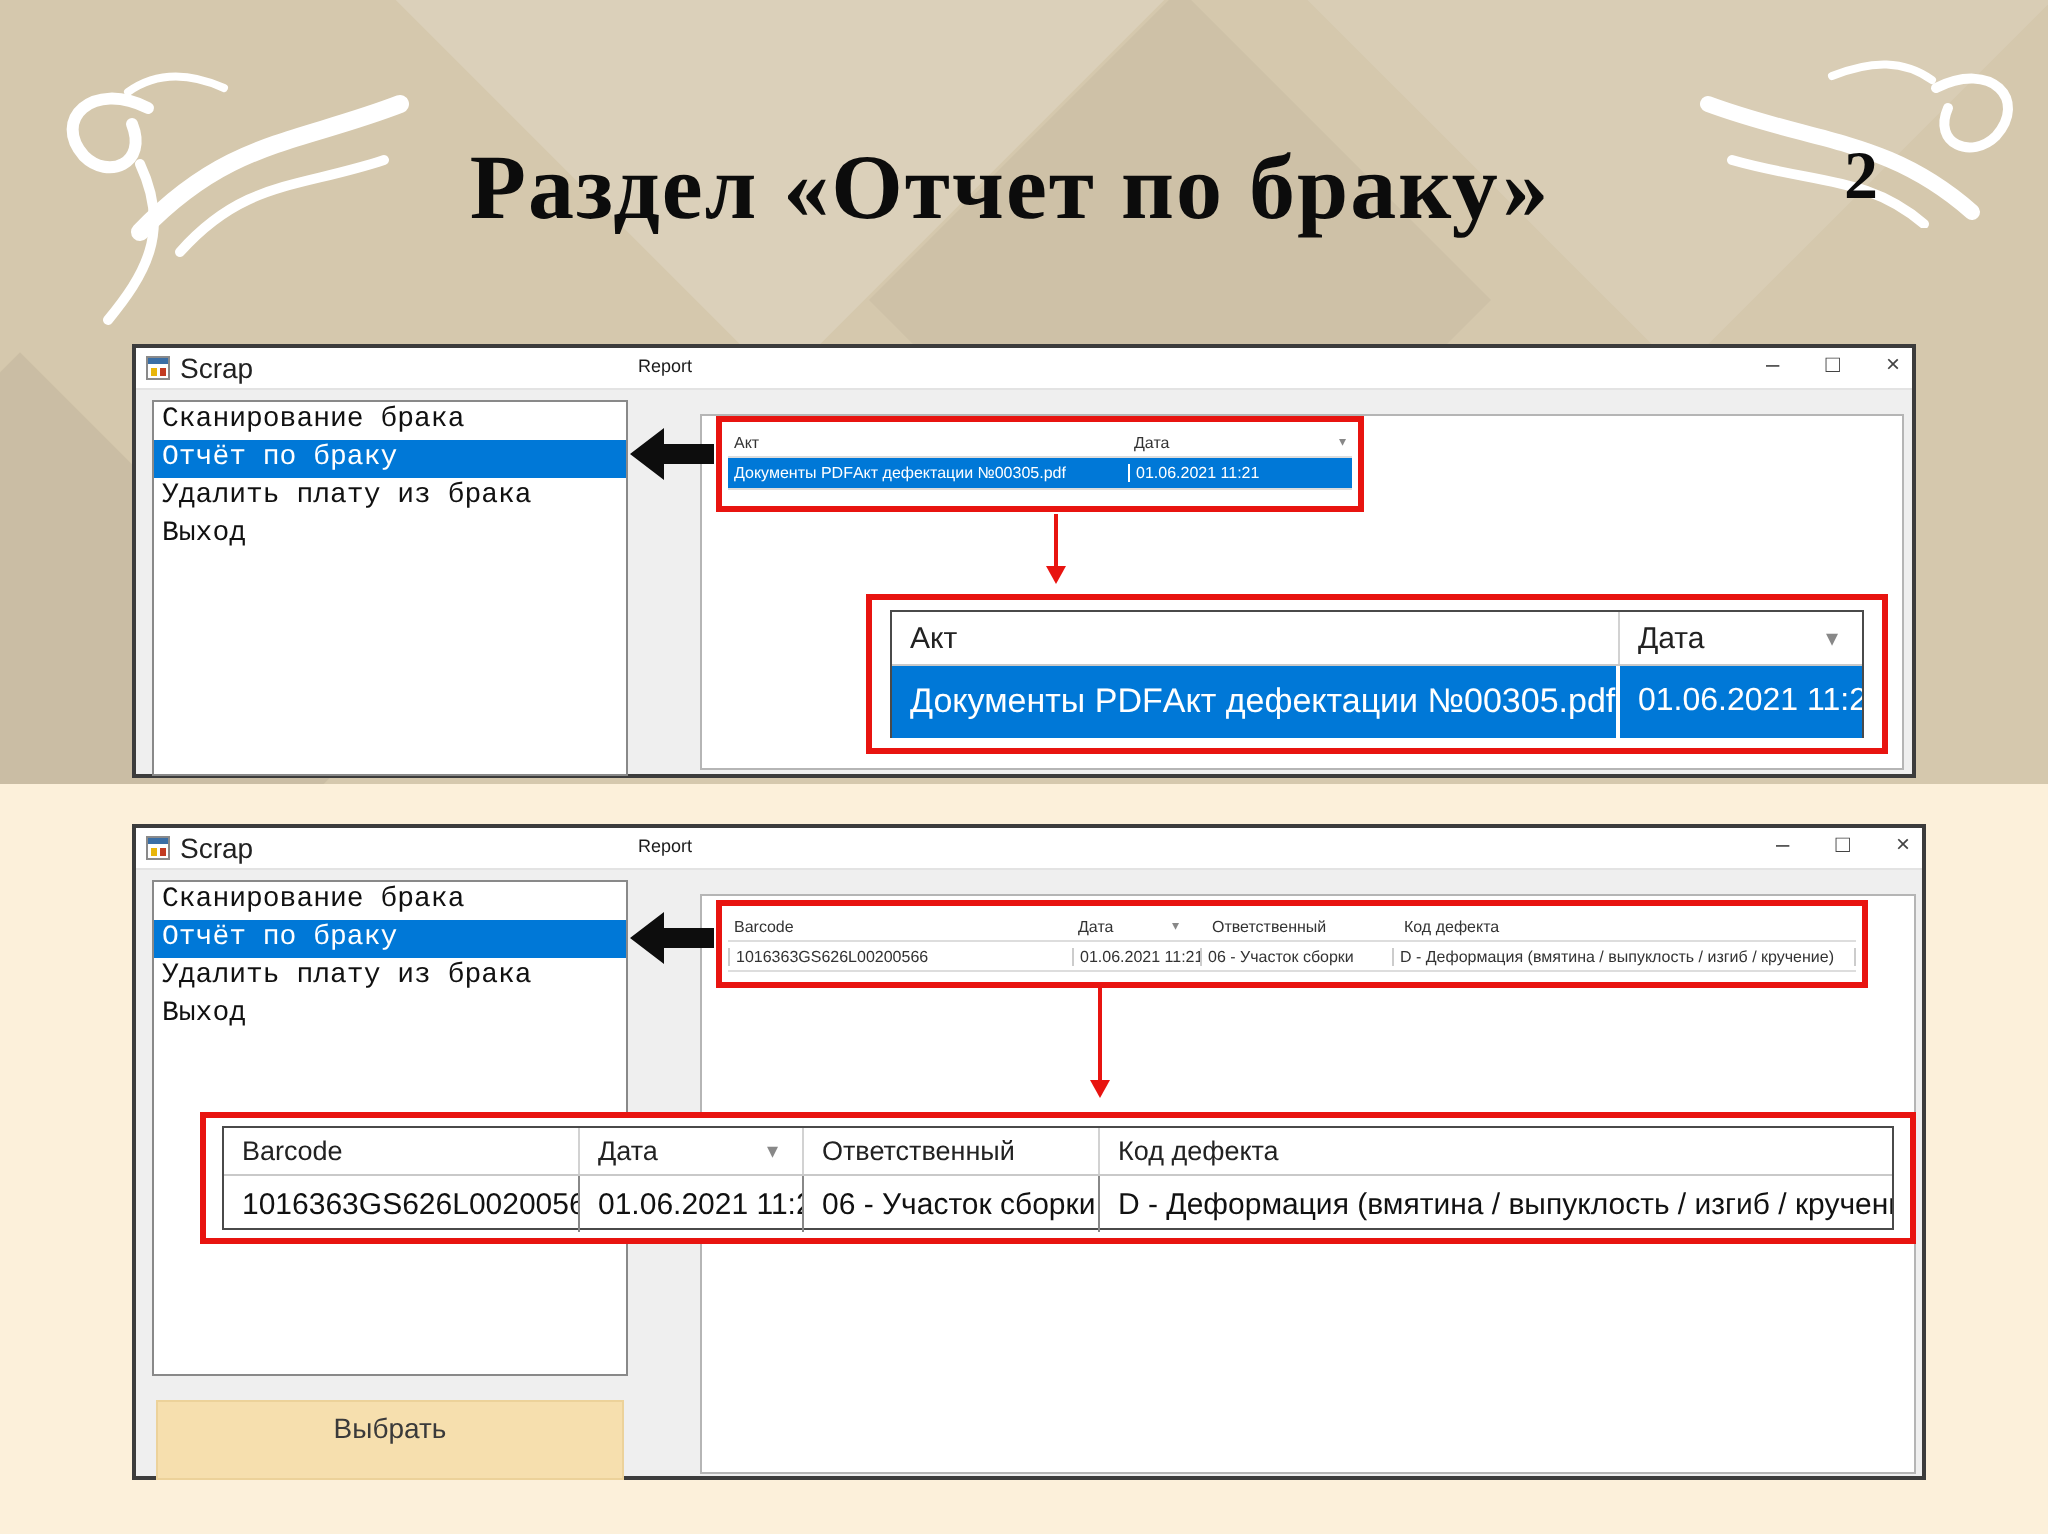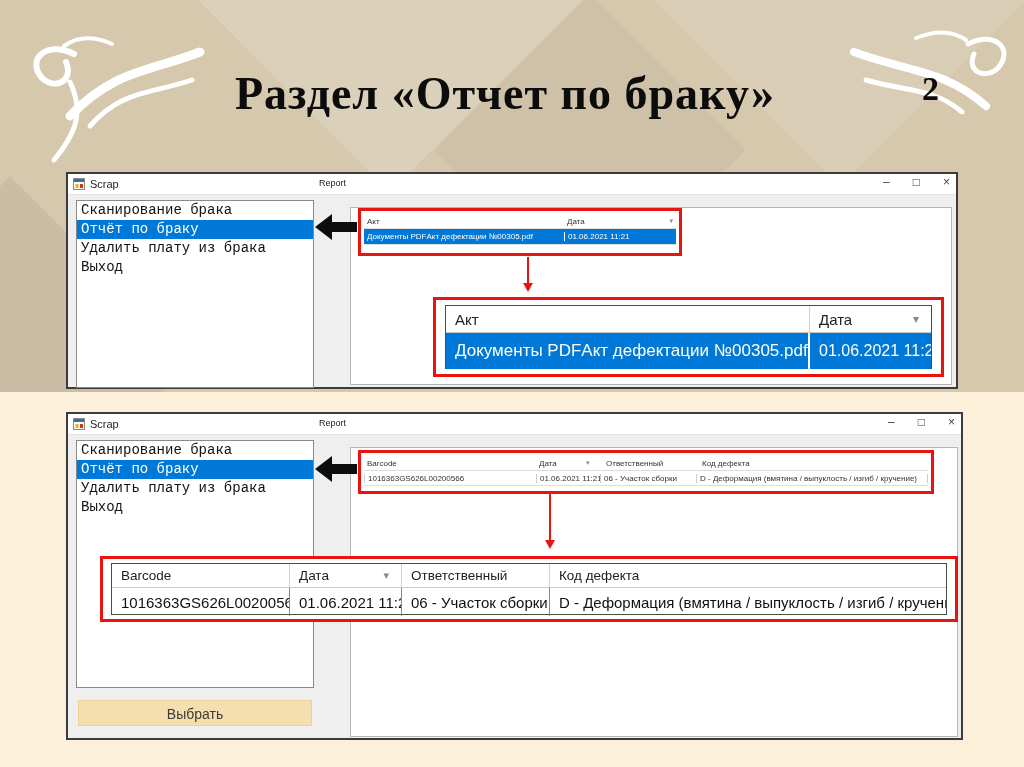--- a/index.html
+++ b/index.html
@@ -16,21 +16,21 @@
   .page-title{position:absolute;top:67px;left:120px;width:770px;text-align:center;
       font-family:"Liberation Serif",serif;font-weight:bold;font-size:46px;color:#0c0c0c;letter-spacing:1px;}
   .page-num{position:absolute;top:70px;left:922px;font-family:"Liberation Serif",serif;
       font-weight:bold;font-size:34px;color:#0c0c0c;}
   
   .win{position:absolute;background:#efefef;border:2px solid #3c3c3c;box-sizing:border-box;}
   .win1{left:66px;top:172px;width:892px;height:217px;}
   .win2{left:66px;top:412px;width:897px;height:328px;}
   .tbar{position:absolute;left:0;top:0;right:0;height:20px;background:#fff;border-bottom:1px solid #e3e3e3;
         display:flex;align-items:center;gap:5px;padding-left:5px;}
-  .tbar .wtitle{font-size:11px;color:#222;}
+  .tbar .wtitle{font-size:14px;color:#222;}
   .wctrl{position:absolute;right:6px;top:1px;display:flex;gap:23px;font-size:12px;color:#444;}
   .wctrl span{cursor:default;}
   .listbox{position:absolute;left:8px;top:26px;width:236px;background:#fff;border:1px solid #898989;}
   .lb-item{font-size:14px;color:#111;line-height:19px;padding:0 4px;white-space:nowrap;font-family:Liberation Mono, monospace;}
   .lb-item.sel{background:#0078d7;color:#fff;}
   .panel{position:absolute;background:#fff;border:1px solid #b5b5b5;}
   .report-lbl{position:absolute;left:251px;top:4px;font-size:9px;color:#1a1a1a;}
   .blk-arrow{position:absolute;left:247px;top:38px;}
   .redbox{position:absolute;border:3px solid #e81410;background:#fff;box-sizing:border-box;}
   .minitable{position:absolute;inset:3px;font-size:8px;color:#333;}
@@ -41,21 +41,21 @@
   .caret{color:#888;font-size:7px;margin-left:auto;padding-right:3px;}
   .varrow{position:absolute;width:2px;background:#e81410;}
   .varrow:after{content:'';position:absolute;bottom:-8px;left:-4px;border:5px solid transparent;
                 border-top:9px solid #e81410;}
   .callout{position:absolute;border:3px solid #e81410;background:#fff;box-sizing:border-box;}
   .co-table{position:absolute;left:9px;right:9px;top:5px;bottom:5px;border:1px solid #4a4a4a;}
   .co-hdr{display:flex;align-items:center;color:#222;border-bottom:1px solid #c9c9c9;}
   .co-row{display:flex;align-items:center;}
   .co-row.blue{background:#0078d7;color:#fff;}
   .co-c{padding:0 9px;white-space:nowrap;overflow:hidden;box-sizing:border-box;display:flex;align-items:center;}
-  .sel-btn{position:absolute;left:10px;top:286px;width:234px;height:26px;background:#f6dfae;
+  .sel-btn{position:absolute;left:10px;top:286px;width:234px;height:40px;background:#f6dfae;
       border:1px solid #ecd29a;box-sizing:border-box;text-align:center;line-height:26px;
       font-size:14px;color:#3a3a3a;cursor:pointer;}
 </style>
 </head>
 <body>
 
 <div class="slide">
 
   <div class="diamond d1"></div>
   <div class="diamond d2"></div>

